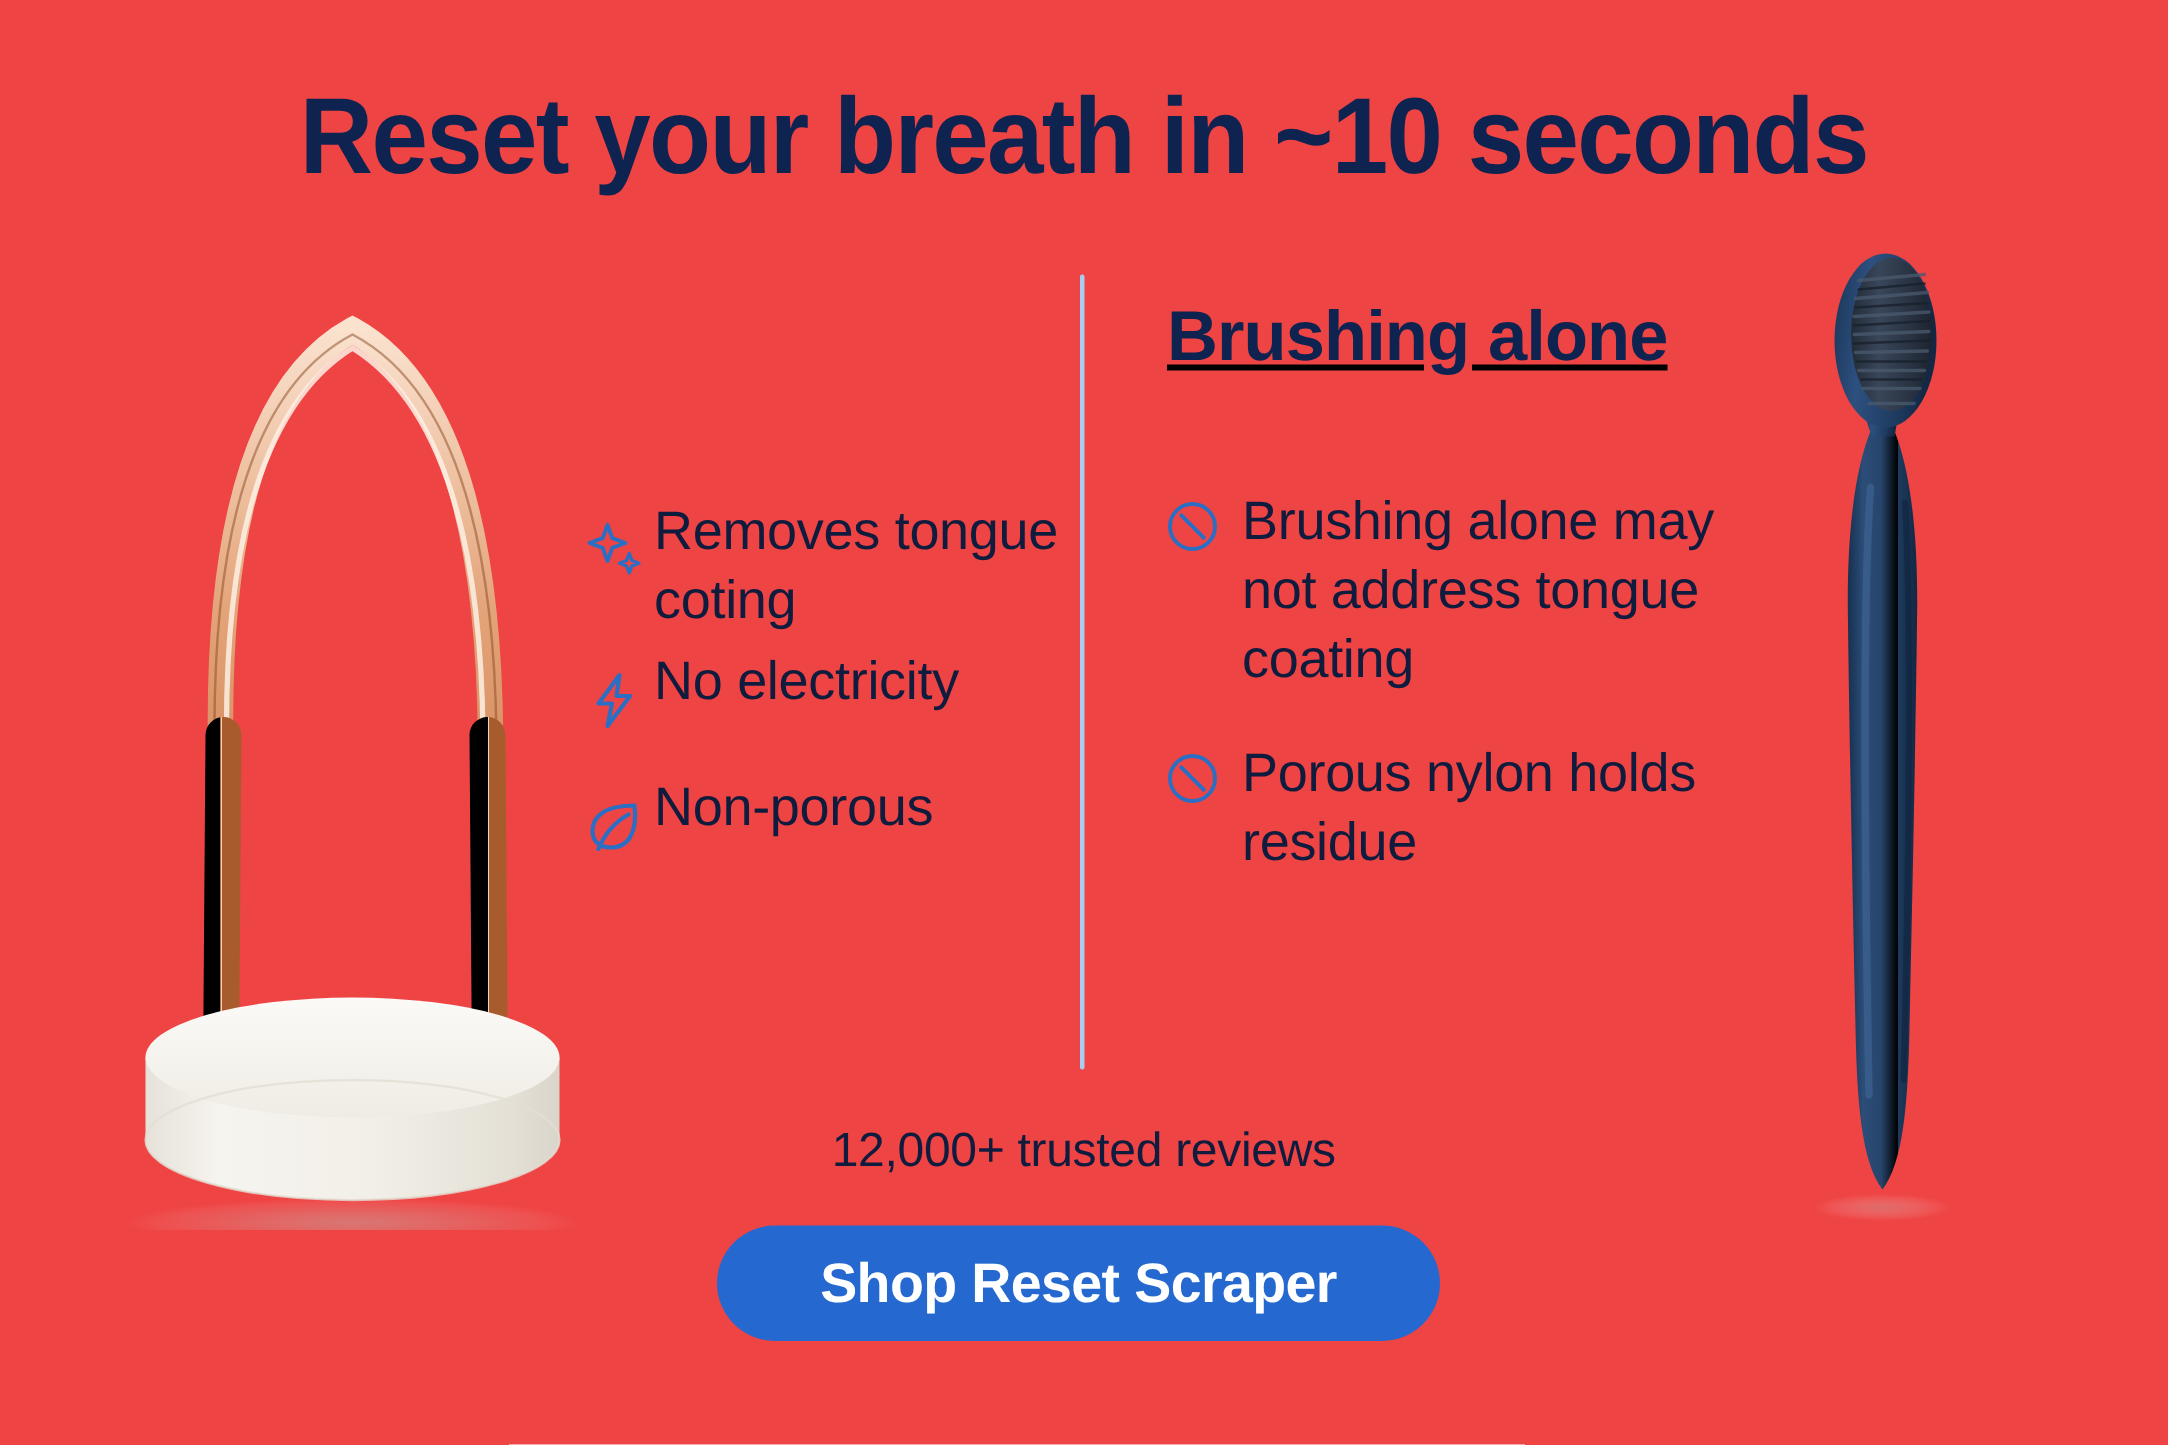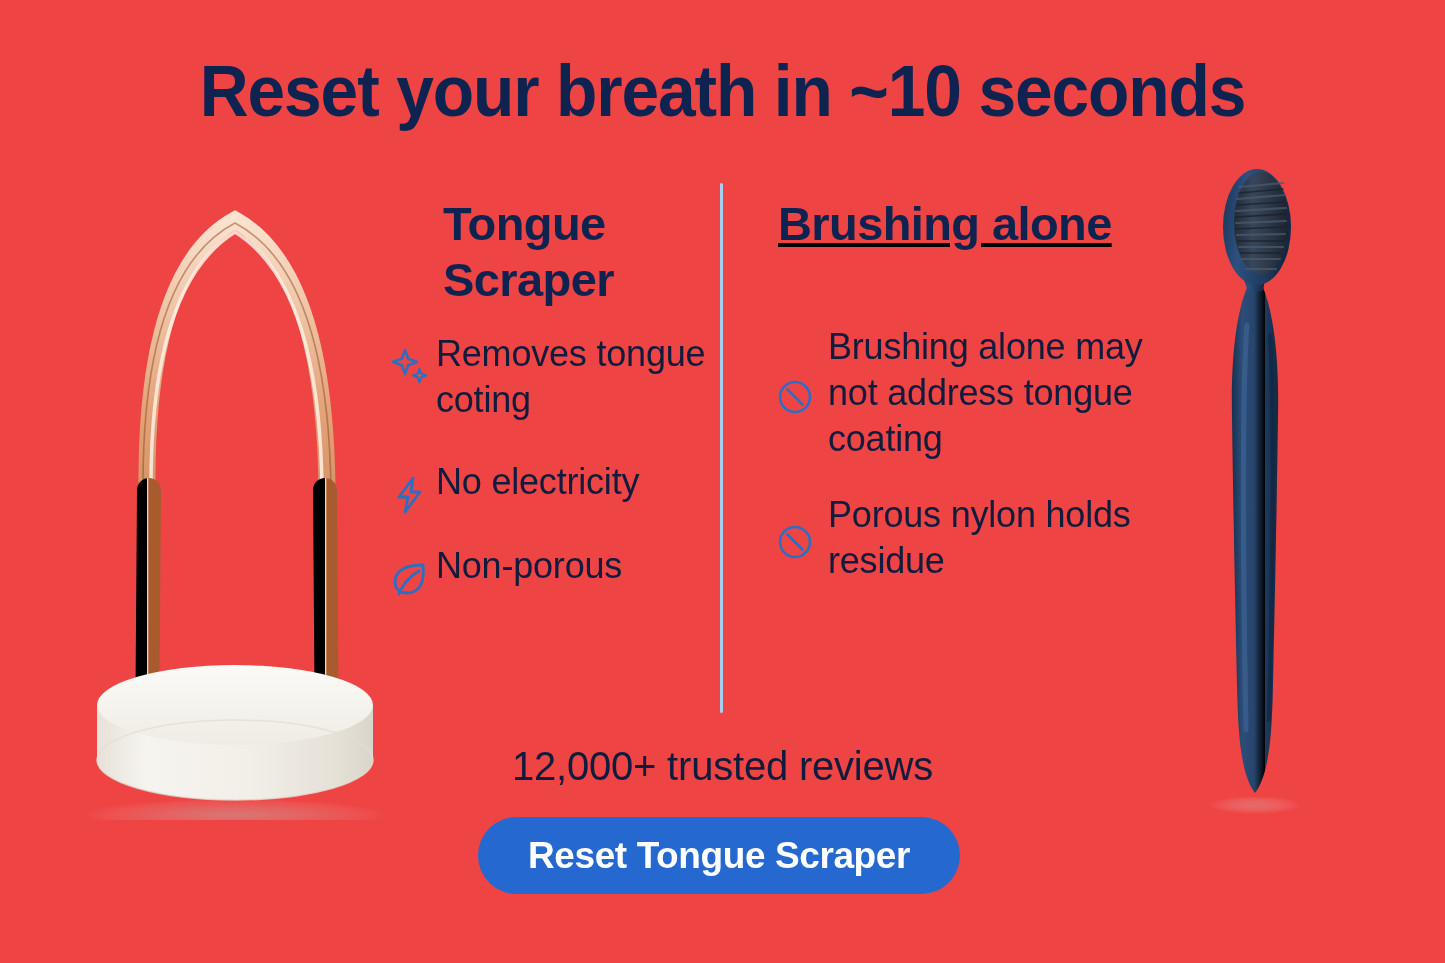--- a/index.html
+++ b/index.html
@@ -83,32 +83,32 @@
     justify-content: flex-start;
     padding-top: 16px;
   }
   ul.right-bullets li.bullet .bullet-icon { padding-top: 8px; width: 52px; }
   li.bullet .bullet-text {
     font-size: 36px;
     line-height: 46px;
     color: #101c3d;
     letter-spacing: -0.2px;
   }
-  ul.left-bullets li.bullet:nth-child(1)  { margin-bottom: 36px; }
+  ul.left-bullets li.bullet:nth-child(1)  { margin-bottom: 8px; }
   ul.left-bullets li.bullet:nth-child(2)  { margin-bottom: 28px; }
-  ul.right-bullets li.bullet { margin-bottom: 30px; align-items: center; }
+  ul.right-bullets li.bullet { margin-bottom: 30px; }
 
   
   .reviews {
     position: absolute;
     left: 0;
     top: 744px;
     width: 1445px;
     text-align: center;
-    font-size: 40px;
+    font-size: 32px;
     line-height: 44px;
     color: #101c3d;
     letter-spacing: -0.2px;
   }
   .cta {
     position: absolute;
     left: 478px;
     top: 817px;
     width: 482px;
     height: 77px;
@@ -219,23 +219,20 @@
       <g>
         <path d="M22 545 L22 600 A138 40 0 0 0 298 600 L298 545 Z" fill="url(#baseSide)"></path>
         <ellipse cx="160" cy="545" rx="138" ry="40" fill="url(#baseTop)"></ellipse>
         <ellipse cx="160" cy="600" rx="138" ry="40" fill="none" stroke="#e2ded3" stroke-width="1.5" opacity="0.8"></ellipse>
       </g>
     </svg>
   </div>
 
   <div class="divider"></div>
 
-  <div class="col col-left">
-    <div class="col-head">Tongue Scraper</div>
-  </div>
 
   <ul class="bullets left-bullets">
     <li class="bullet">
       <span class="bullet-icon">
         <svg width="40" height="40" viewBox="0 0 40 40" aria-hidden="true">
           <path d="M15 3 L18.2 11.8 L27 15 L18.2 18.2 L15 27 L11.8 18.2 L3 15 L11.8 11.8 Z" fill="none" stroke="#2b6fc4" stroke-width="2.6" stroke-linejoin="round"></path>
           <path d="M29.5 22 L31.3 26.7 L36 28.5 L31.3 30.3 L29.5 35 L27.7 30.3 L23 28.5 L27.7 26.7 Z" fill="none" stroke="#2b6fc4" stroke-width="2.2" stroke-linejoin="round"></path>
         </svg>
       </span>
       <span class="bullet-text">Removes tongue coting</span>
@@ -348,15 +345,15 @@
         <path d="M51 52 L101 49"></path>
           <path d="M51 64 L101 62"></path>
         <path d="M53 76 L99 76"></path>
           <path d="M56 88 L96 88"></path>
       </g>
     </svg>
   </div>
 
   <div class="reviews">12,000+ trusted reviews</div>
 
-  <button class="cta">Reset Tongue Scraper</button>
+  <button class="cta">Shop Reset Scraper</button>
 
 </div>
 
 </body></html>

